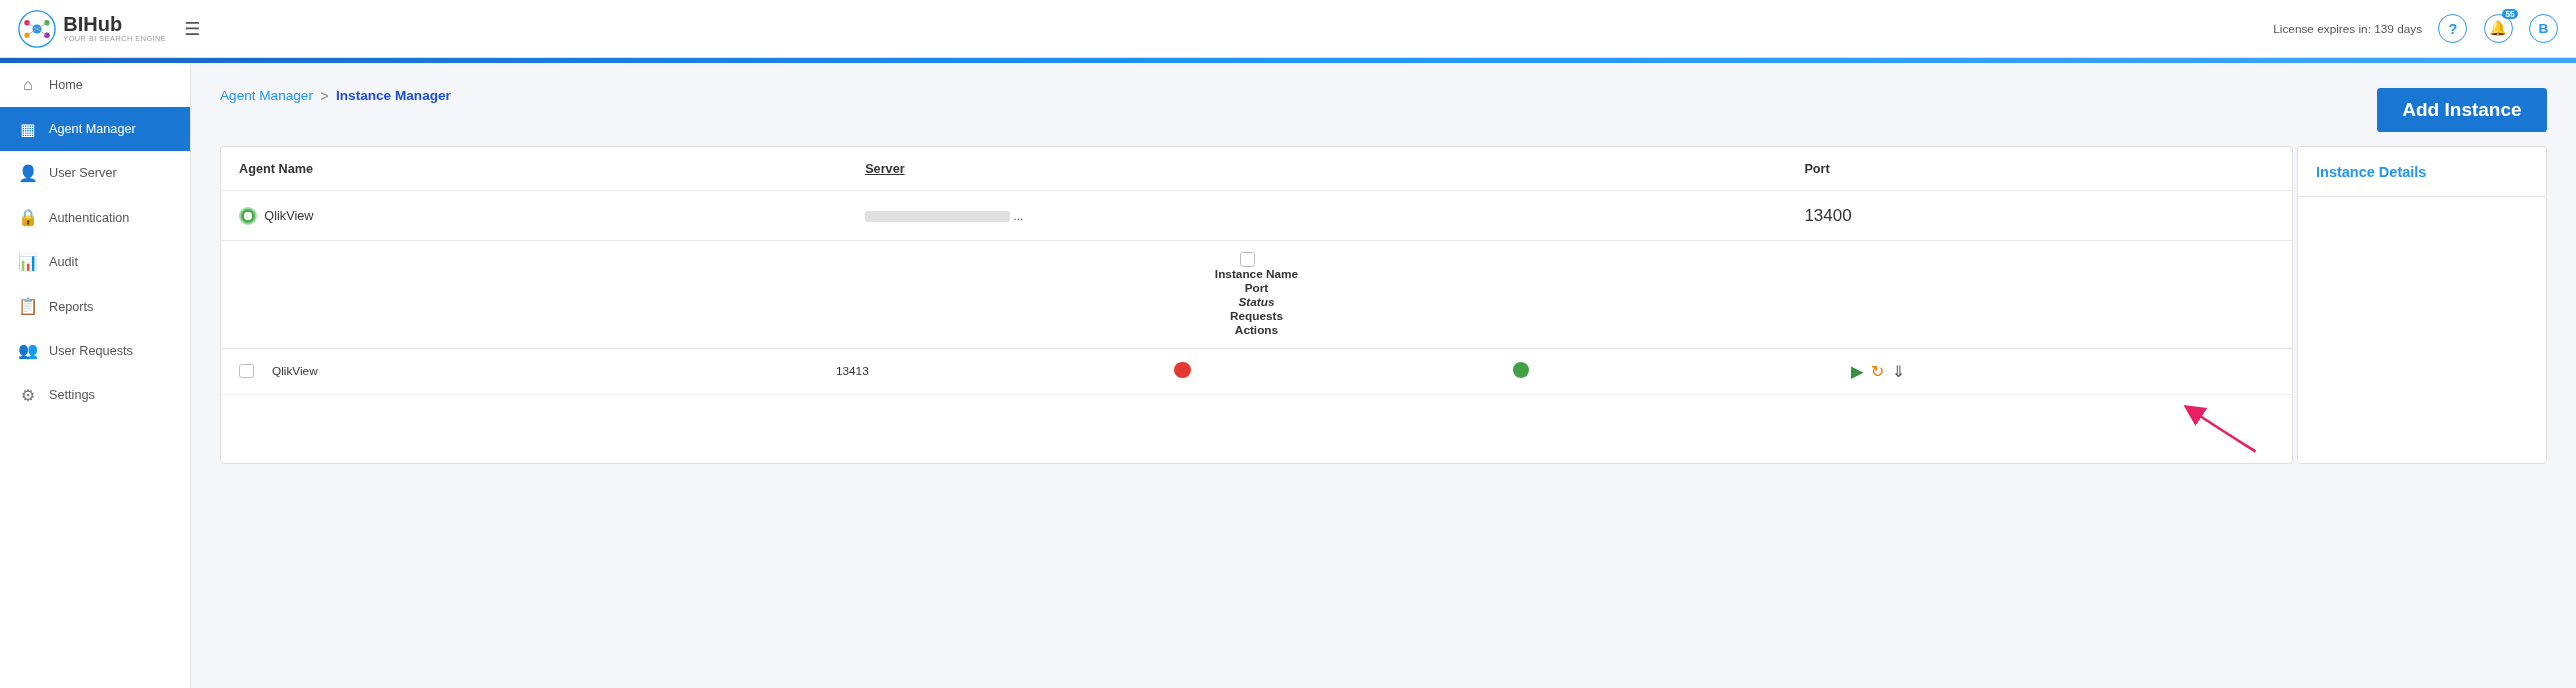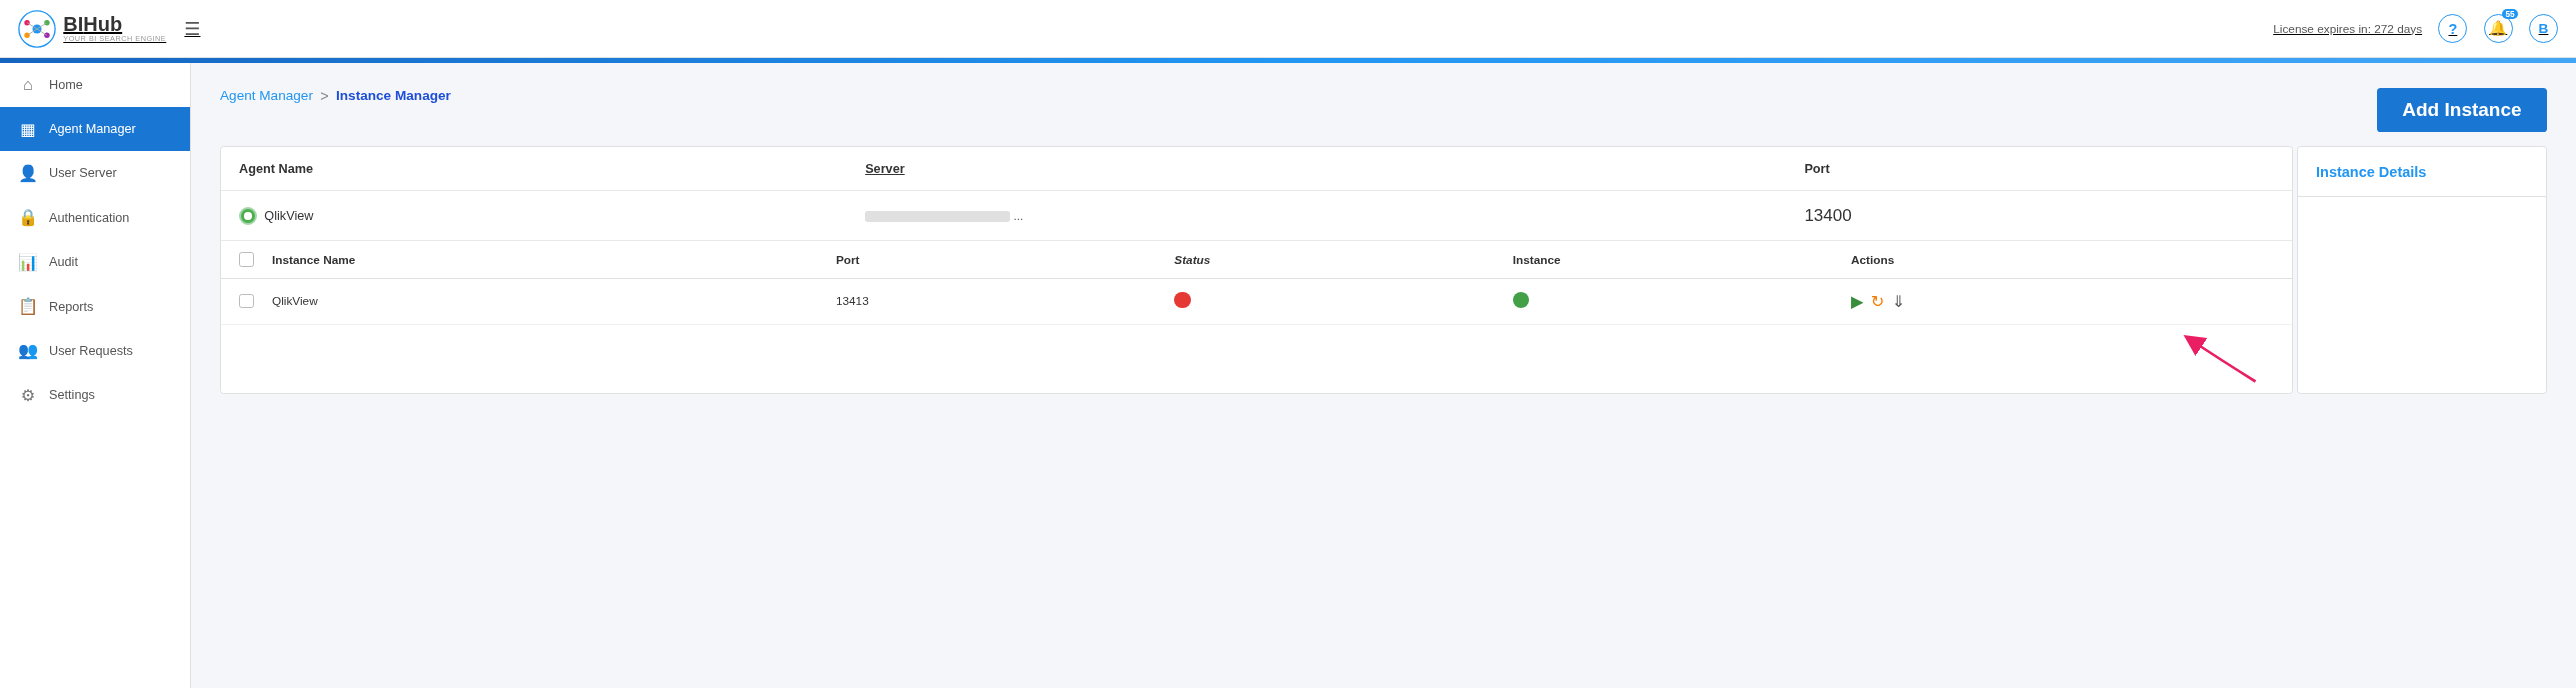--- a/index.html
+++ b/index.html
@@ -9,21 +9,20 @@
     .top-header {
       background: #fff;
       height: 58px;
       display: flex;
       align-items: center;
       justify-content: space-between;
       padding: 0 18px;
       border-bottom: 0.9px solid #e0e0e0;
       flex-shrink: 0;
       z-index: 10;
-      text-decoration: underline;
     }
     .logo-area {
       display: flex;
       align-items: center;
       gap: 7.3px;
     }
     .logo-icon {
       width: 38px;
       height: 38px;
     }
@@ -231,20 +230,21 @@
     .instance-header {
       display: flex;
       align-items: center;
       padding: 11px 18px;
       background: #fff;
       border-bottom: 0.9px solid #e0e0e0;
       font-size: 11.8px;
       font-weight: 700;
       color: #333;
       gap: 0;
+      flex-direction: column;
     }
     .instance-row {
       display: flex;
       align-items: center;
       padding: 12.7px 18px;
       border-bottom: 0.9px solid #f0f0f0;
       font-size: 11.8px;
       color: #333;
       background: #fff;
     }
@@ -330,21 +330,21 @@
       <div class="logo-text" data-name="logo-text">
         <div class="logo-title" data-name="logo-title">
           <span>BI</span><span style="color:#333">Hub</span>
         </div>
         <div class="logo-subtitle" data-name="logo-subtitle">YOUR BI SEARCH ENGINE</div>
       </div>
     </div>
     <button class="menu-toggle" data-name="menu-toggle-button">☰</button>
   </div>
   <div class="header-right" data-name="header-right">
-    <span class="license-text" data-name="license-text">License expires in: 272 days</span>
+    <span class="license-text" data-name="license-text">License expires in: 139 days</span>
     <button class="header-icon-btn" data-name="help-button" style="font-size:14.5px;color:#2196f3;">?</button>
     <div style="position:relative;" data-name="notification-area">
       <button class="header-icon-btn" data-name="notification-button" style="font-size:14.5px;">🔔</button>
       <span class="notification-badge" data-name="notification-badge">55</span>
     </div>
     <button class="header-icon-btn" data-name="user-avatar-button" style="font-weight:700;font-size:13.6px;">B</button>
   </div>
 </div>
 
 <div class="accent-bar" data-name="accent-bar"></div>
@@ -421,21 +421,21 @@
           <div class="agent-data-port" data-name="agent-port-cell">13400</div>
         </div>
 
         <div class="instance-header" data-name="instance-table-header">
           <div class="col-check" data-name="col-check-header">
             <div class="checkbox" data-name="select-all-checkbox"></div>
           </div>
           <div class="col-name" data-name="col-header-instance-name">Instance Name</div>
           <div class="col-port" data-name="col-header-instance-port">Port</div>
           <div class="col-status" data-name="col-header-status">Status</div>
-          <div class="col-meta" data-name="col-header-metadata">Instance</div>
+          <div class="col-meta" data-name="col-header-metadata">Requests</div>
           <div class="col-actions" data-name="col-header-actions">Actions</div>
         </div>
 
         <div class="instance-row" data-name="table-row">
           <div class="col-check" data-name="row-checkbox-cell">
             <div class="checkbox" data-name="row-checkbox"></div>
           </div>
           <div class="col-name" data-name="instance-name-cell">QlikView</div>
           <div class="col-port" data-name="instance-port-cell">13413</div>
           <div class="col-status" data-name="instance-status-cell">

